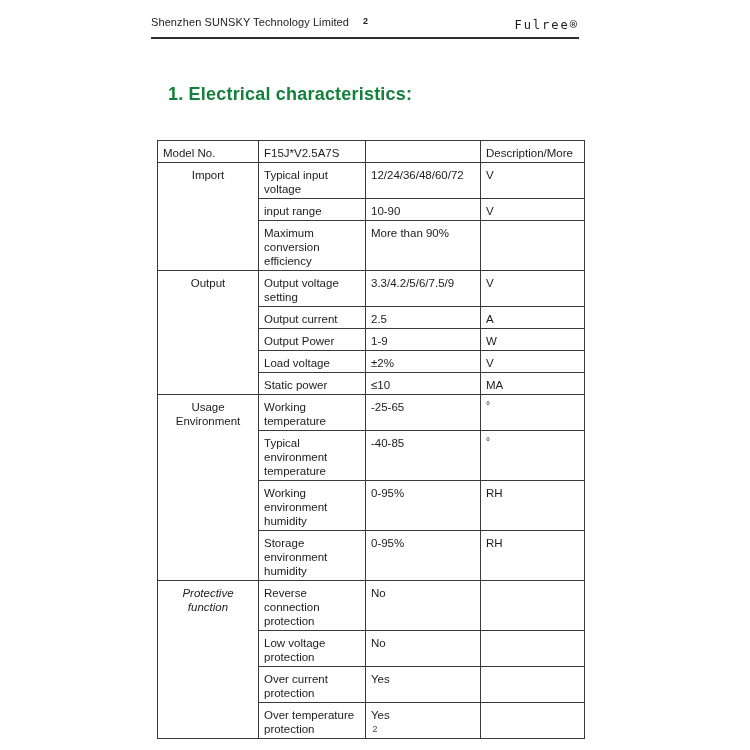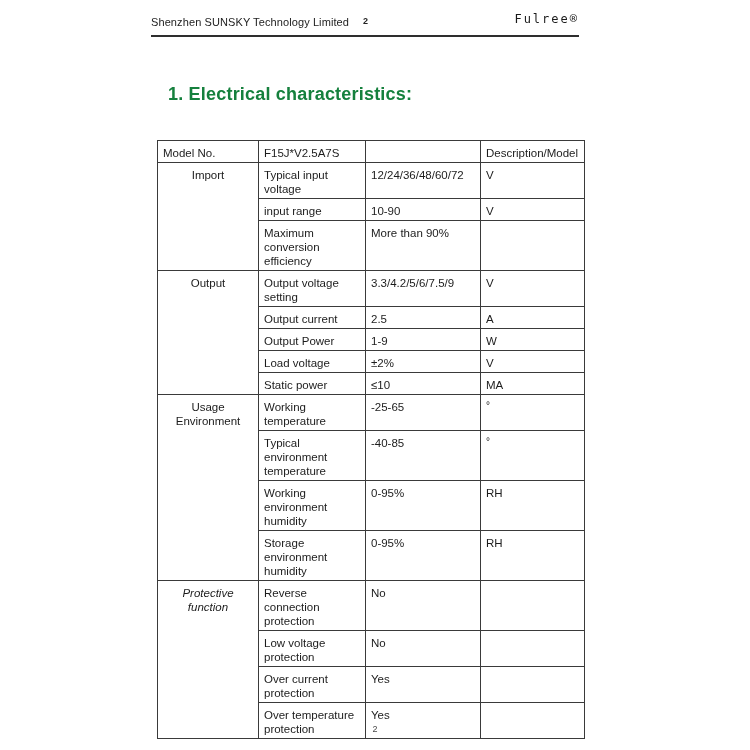--- a/index.html
+++ b/index.html
@@ -34,20 +34,21 @@
     font-weight:bold;
     margin-left:14px;
     position:relative; top:-2px;
     color:#222;
   }
   .doc-header .brand {
     font-size:12px;
     letter-spacing:2px;
     color:#1a1a1a;
     font-family:"DejaVu Sans Mono","Liberation Mono",monospace;
+    margin-top:6px;
   }
 
   
   .doc-title {
     position:absolute;
     left:168px; top:84px;
     font-size:18px;
     font-weight:bold;
     letter-spacing:0.2px;
     color:#15803d;
@@ -116,21 +117,21 @@
       <col class="col-model">
         <col class="col-param">
         <col class="col-value">
         <col class="col-unit">
     </colgroup>
     <tbody>
       <tr>
         <td>Model No.</td>
         <td>F15J*V2.5A7S</td>
         <td></td>
-        <td>Description/Model</td>
+        <td>Description/More</td>
       </tr>
 
       <tr>
         <td rowspan="3" class="section-label label-import">Import</td>
         <td>Typical input voltage</td>
         <td>12/24/36/48/60/72</td>
         <td>V</td>
       </tr>
       <tr>
         <td>input range</td>

